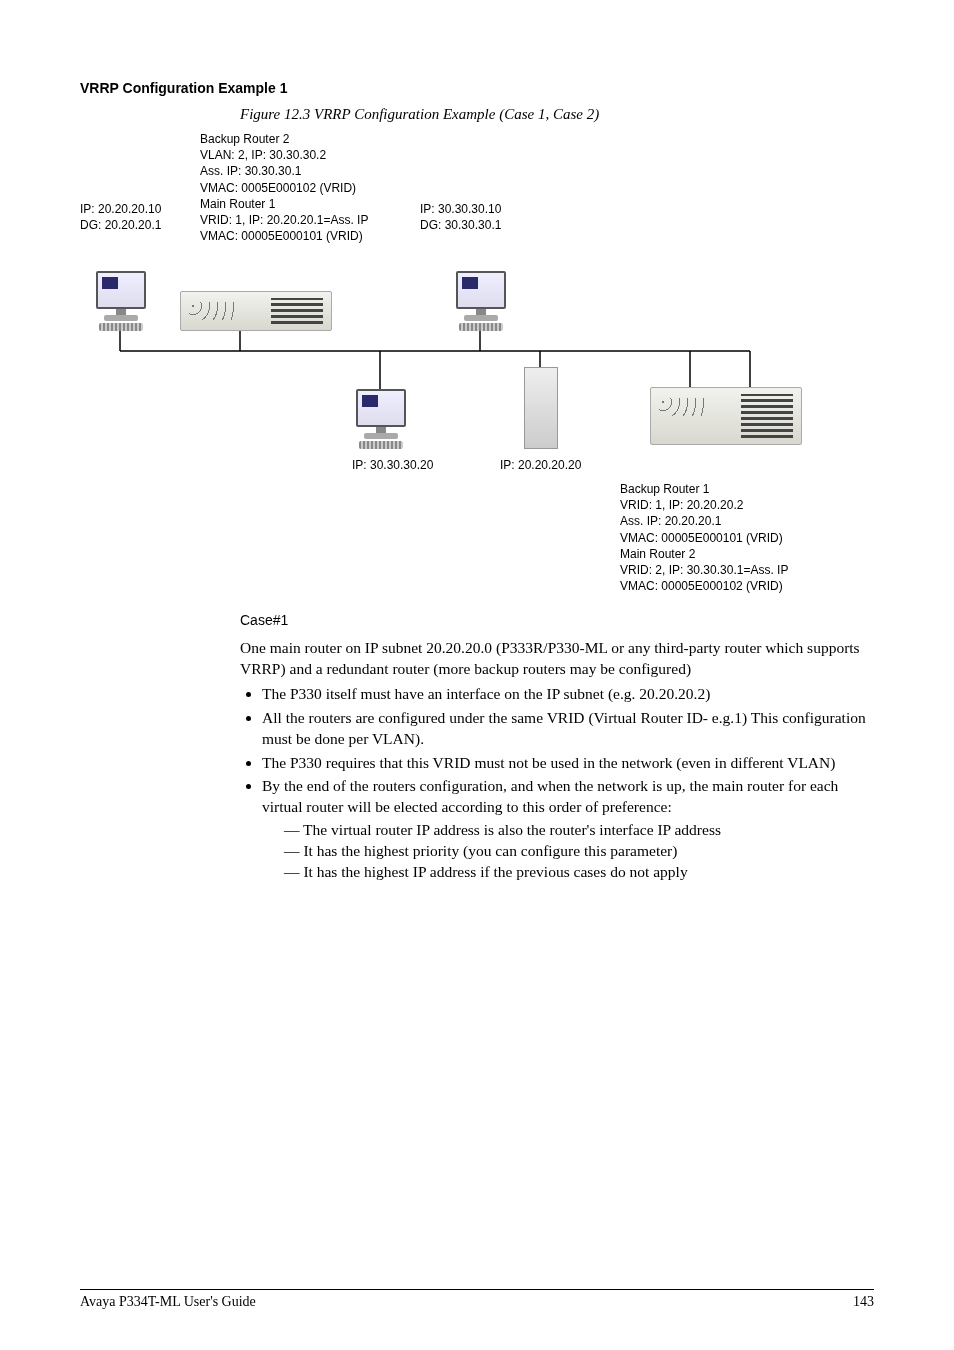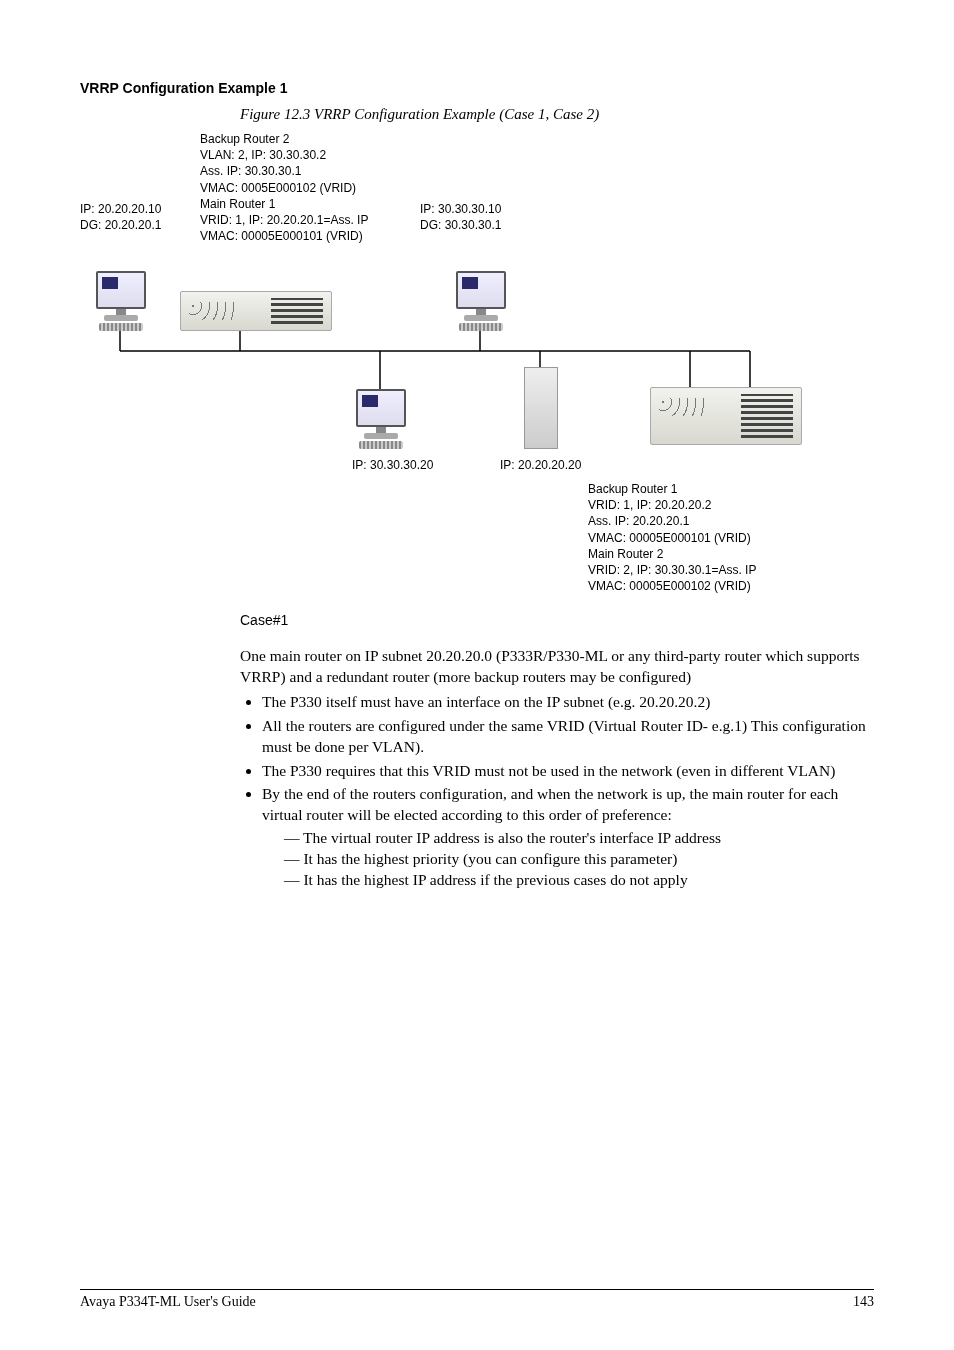--- a/index.html
+++ b/index.html
@@ -88,21 +88,21 @@
   }
   .body-text {
     margin-left: 160px;
     font-size: 15.5px;
     line-height: 1.35;
     max-width: 640px;
   }
   .case-heading {
     font-family: Arial, Helvetica, sans-serif;
     font-size: 14px;
-    margin-bottom: 16px;
+    margin-bottom: 8px;
   }
   ul.bullets { list-style: disc; padding-left: 22px; margin: 4px 0; }
   ul.bullets > li { margin-bottom: 3px; }
   ul.dash { list-style: none; padding-left: 22px; margin: 2px 0; }
   ul.dash > li::before { content: "— "; }
   .footer {
     position: absolute;
     left: 80px; right: 80px; bottom: 40px;
     border-top: 1px solid #000;
     padding-top: 4px;
@@ -178,21 +178,21 @@
     </div>
     <div class="router-box" style="left:444px;top:236px;"></div>
     <div class="switch-dev" style="left:570px;top:256px;height:56px;">
       <div class="dots"></div>
         <div class="grille" style="height:44px;"></div>
     </div>
 
     <div class="label-block" style="left:272px;top:326px;">IP: 30.30.30.20</div>
     <div class="label-block" style="left:420px;top:326px;">IP: 20.20.20.20</div>
 
-    <div class="label-block" style="left:508px;top:350px;">
+    <div class="label-block" style="left:540px;top:350px;">
       <div>Backup Router 1</div>
       <div>VRID: 1, IP: 20.20.20.2</div>
       <div>Ass. IP: 20.20.20.1</div>
       <div>VMAC: 00005E000101 (VRID)</div>
       <div>Main Router 2</div>
       <div>VRID: 2, IP: 30.30.30.1=Ass. IP</div>
       <div>VMAC: 00005E000102 (VRID)</div>
     </div>
   </div>
 

